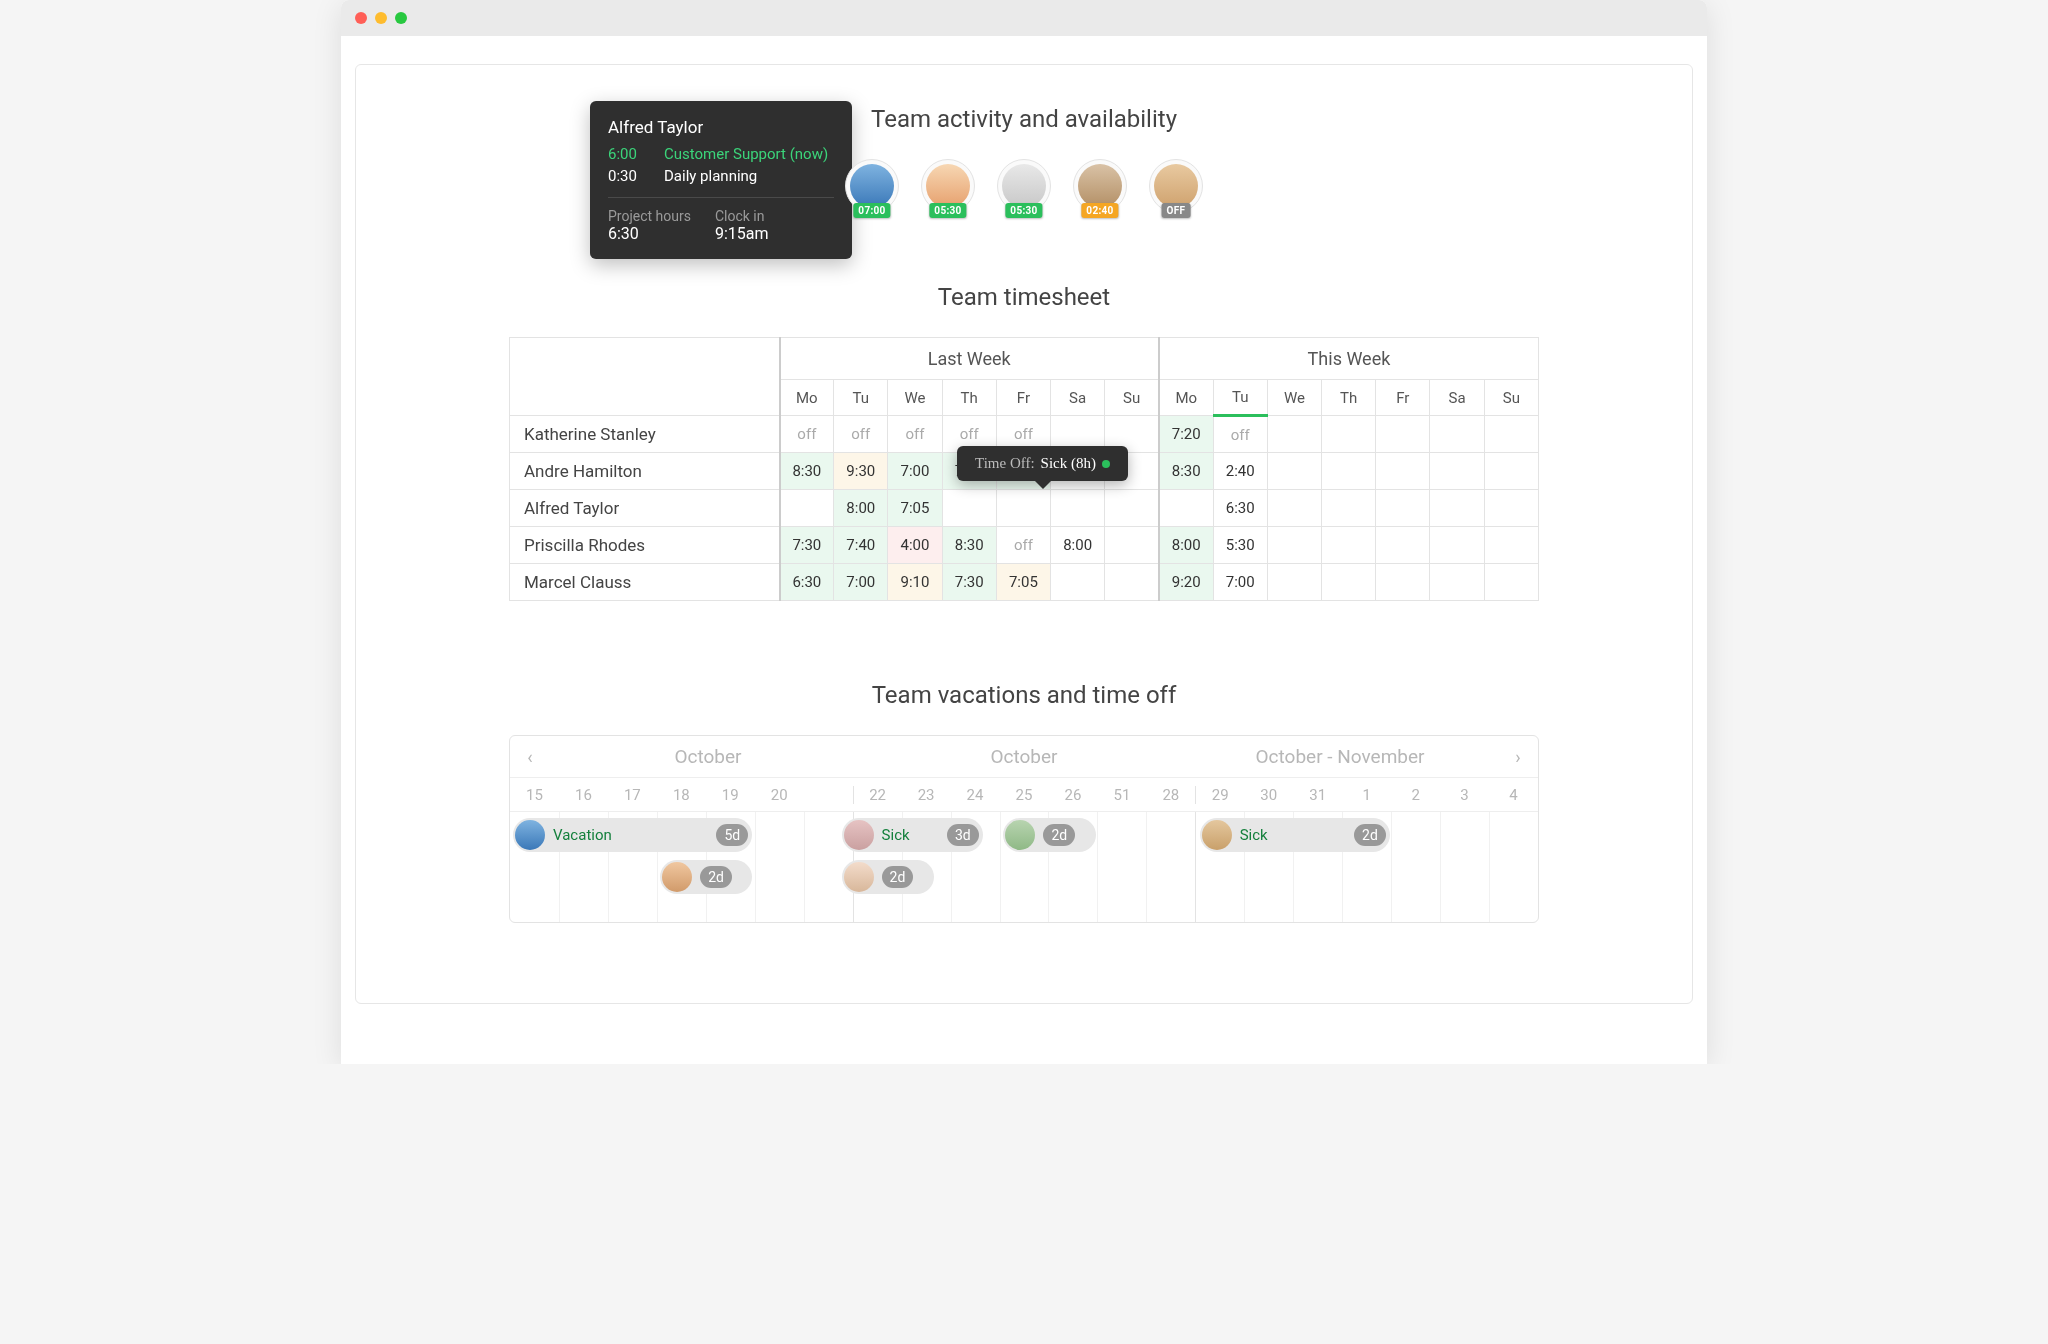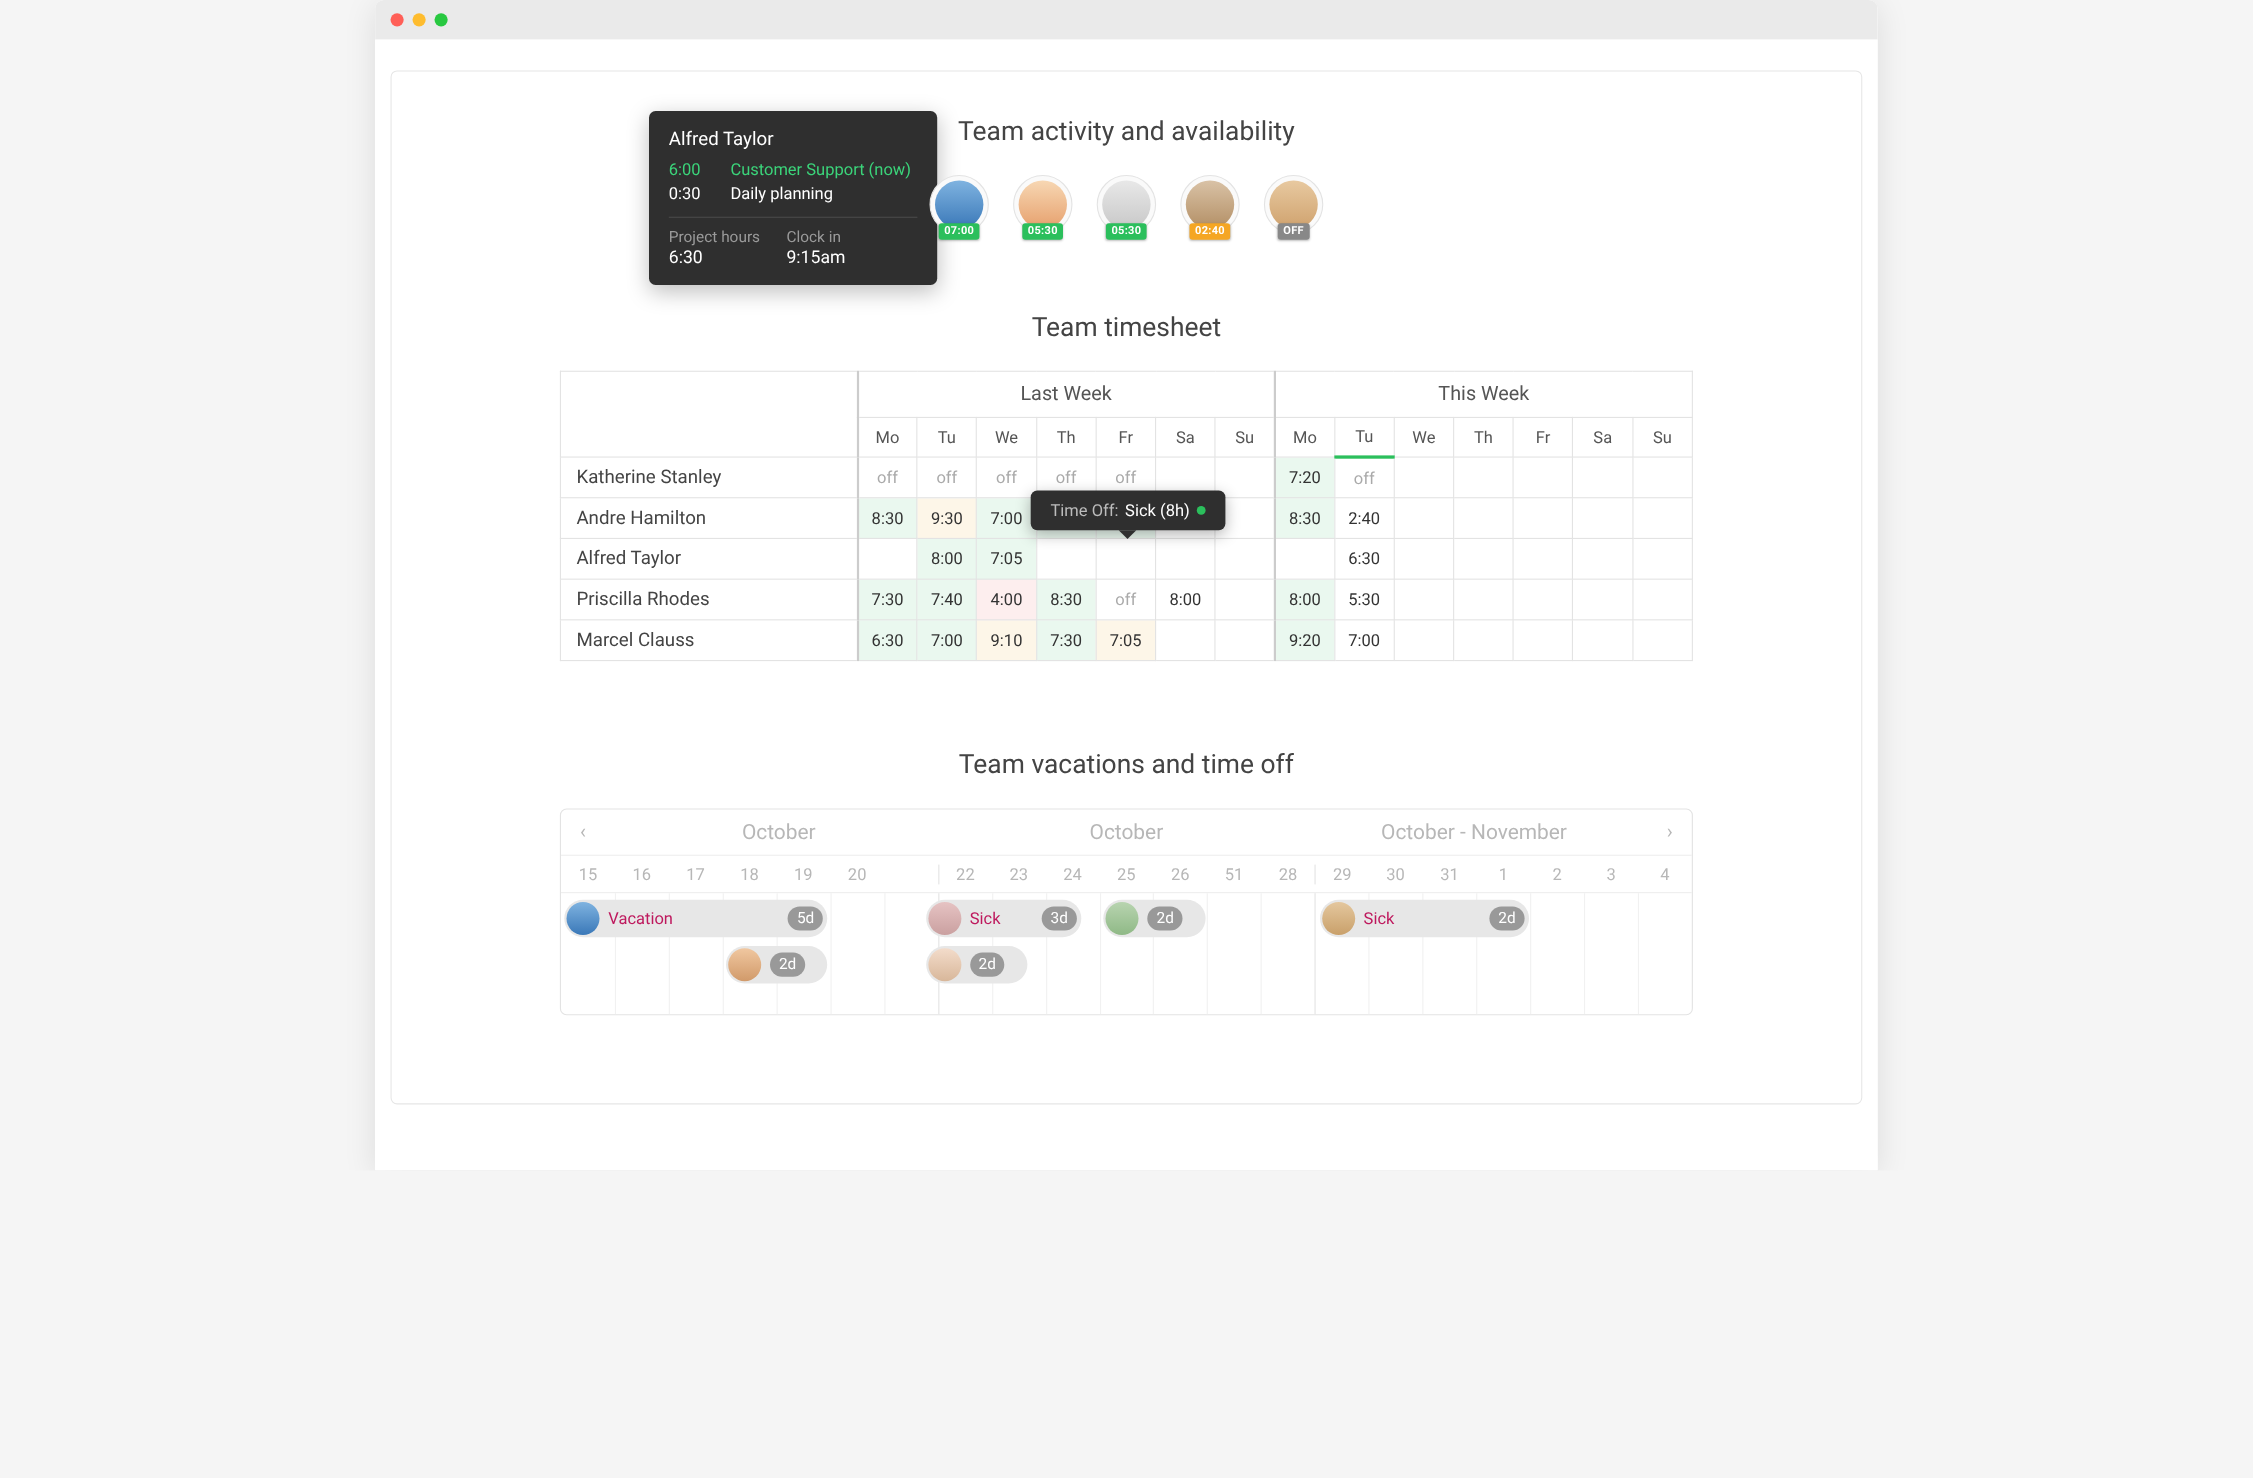--- a/index.html
+++ b/index.html
@@ -230,21 +230,21 @@
     height: 34px;
     background: #e7e7e7;
     border-radius: 17px;
     padding: 0 4px 0 2px;
     gap: 8px;
   }
   .vac-pill .mini-av {
     width: 30px; height:30px; border-radius:50%;
     display:inline-block;
   }
-  .vac-pill .label { font-size:15px; color:#be185d; flex:1; }
+  .vac-pill .label { font-size:15px; color:#15803d; flex:1; }
   .vac-pill .days-badge {
     background:#999; color:#fff;
     border-radius: 14px;
     padding: 3px 8px;
     font-size: 14px;
   }
 
   
   .face-a{background:linear-gradient(#7fb3e0,#3a78b8);}
   .face-b{background:linear-gradient(#f7d7b3,#e6a06d);}
@@ -316,21 +316,21 @@
             <div class="avatar">
               <span class="face face-e"></span>
                <span class="badge gray">OFF</span>
             </div>
           </div>
       </div>
 
       <h2 class="section-title">Team timesheet</h2>
 
       <div class="timesheet-wrap timesheet-outer">
-        <div class="ts-tooltip" style="top:109px; left:428px;">
+        <div class="ts-tooltip" style="top:109px; left:448px;font-family:Liberation Serif, serif;">
           <span class="lbl">Time Off:</span>
           <span>Sick (8h)</span>
           <span class="dot-ind"></span>
         </div>
         <table class="timesheet">
           <colgroup>
             <col style="width:270px">
             <col span="14">
           </colgroup>
           <thead id="ts-head">

